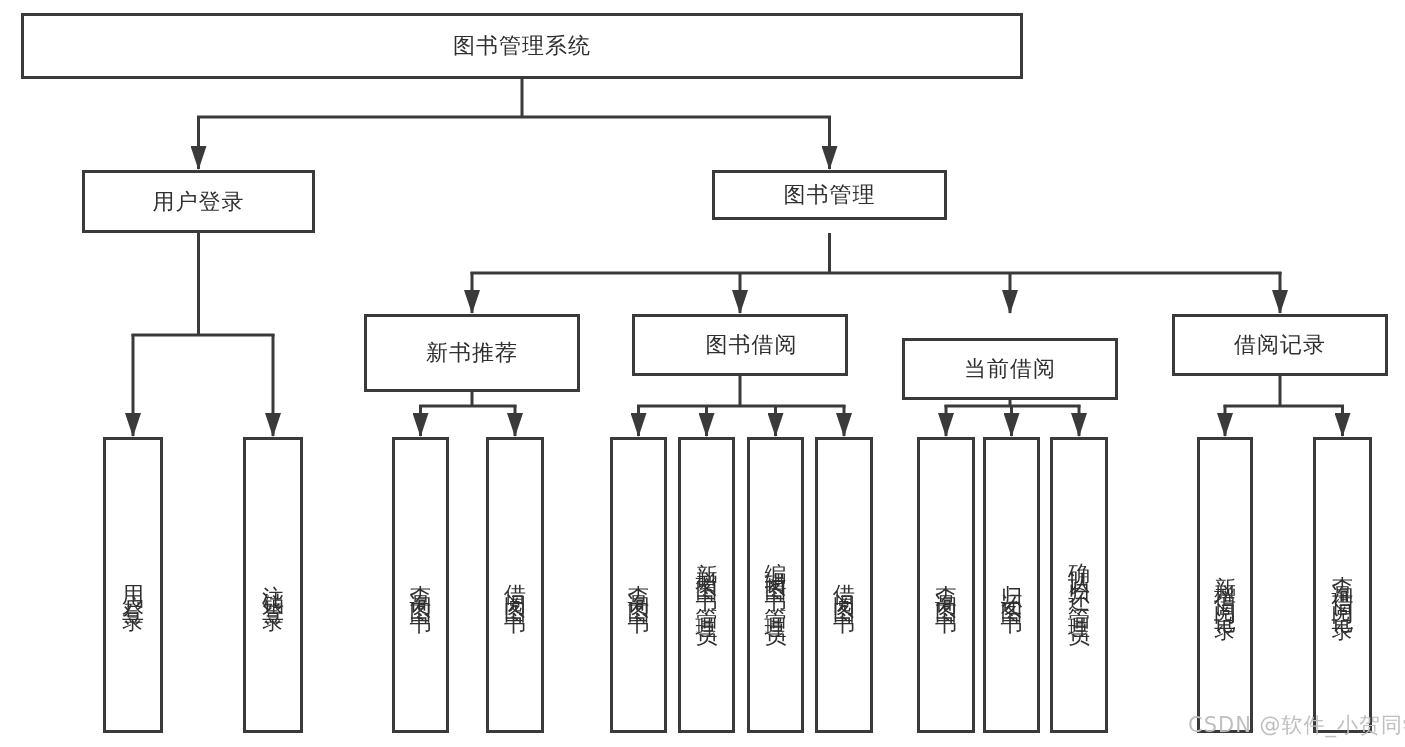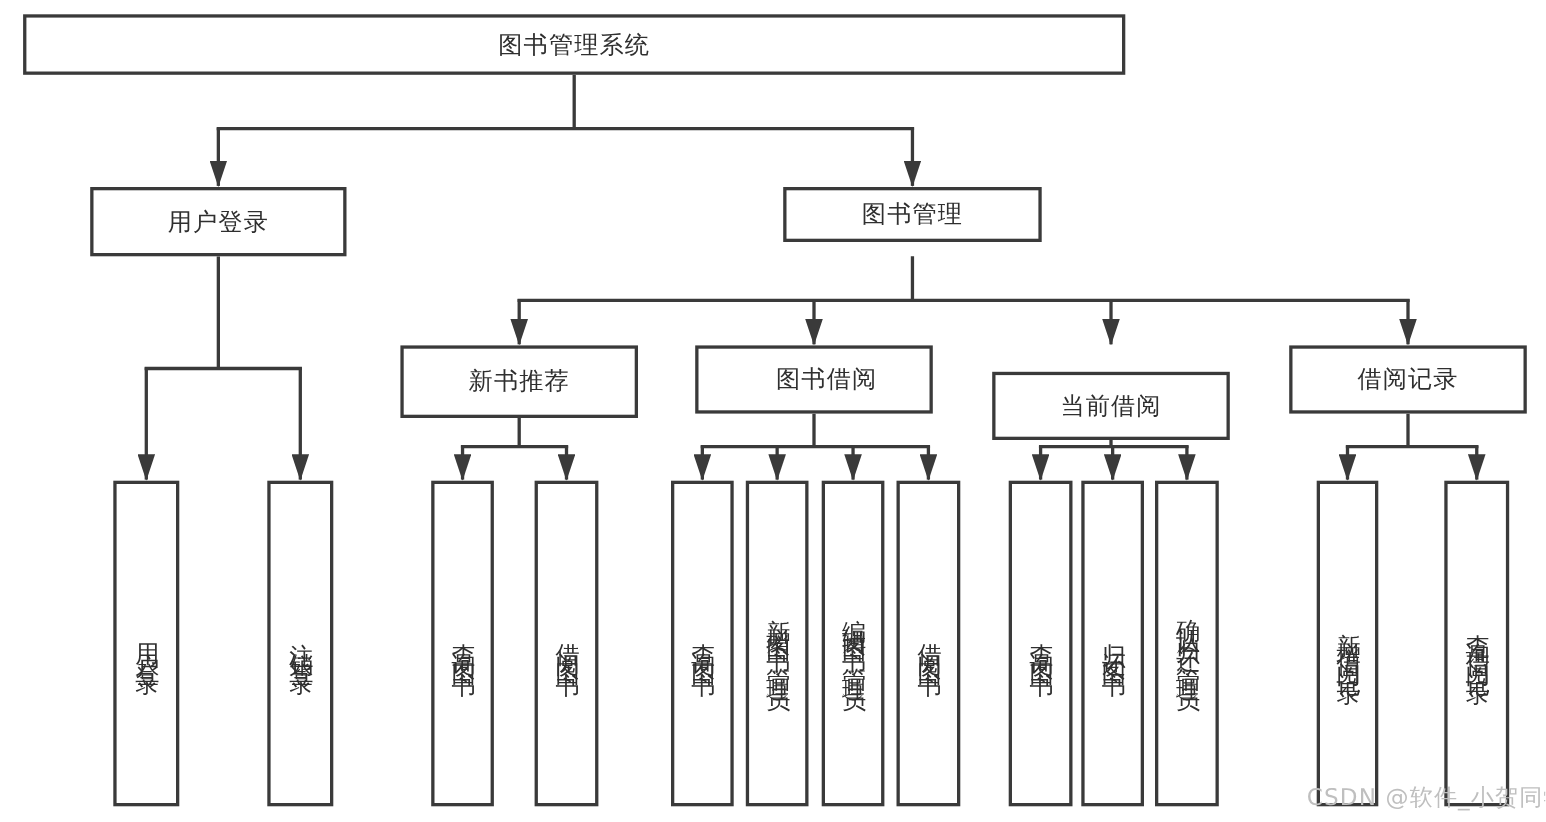--- a/index.html
+++ b/index.html
@@ -107,26 +107,26 @@
       <path d="M946,405 L946,436" marker-end="url(#arr)"></path>
       <path d="M1011.5,405 L1011.5,436" marker-end="url(#arr)"></path>
       <path d="M1079,405 L1079,436" marker-end="url(#arr)"></path>
 
       <path d="M1280,376 L1280,406 M1223.5,406 L1344,406"></path>
       <path d="M1225,405 L1225,436" marker-end="url(#arr)"></path>
       <path d="M1342.5,405 L1342.5,436" marker-end="url(#arr)"></path>
     </g>
   </svg>
 
-  <div class="node" style="left:21px; top:13px; width:1002px; height:55px;">图书管理系统</div>
+  <div class="node" style="left:21px; top:13px; width:1002px; height:66px;">图书管理系统</div>
 
   <div class="node" style="left:82px; top:170px; width:233px; height:63px;">用户登录</div>
   <div class="node" style="left:712px; top:170px; width:235px; height:50px;">图书管理</div>
 
-  <div class="node" style="left:364px; top:314px; width:216px; height:66px;text-align:center;">新书推荐</div>
+  <div class="node" style="left:364px; top:314px; width:216px; height:78px;text-align:center;">新书推荐</div>
   <div class="node" style="left:632px; top:314px; width:216px; height:62px;padding-left:23px;">图书借阅</div>
   <div class="node" style="left:902px; top:314px; width:216px; height:62px;margin-top:24px;">当前借阅</div>
   <div class="node" style="left:1172px; top:314px; width:216px; height:62px;">借阅记录</div>
 
   <div class="leaf" style="left:103px; width:60px;">
     <span>用户登录</span>
   </div>
   <div class="leaf" style="left:243px; width:60px;">
     <span>注销登录</span>
   </div>

